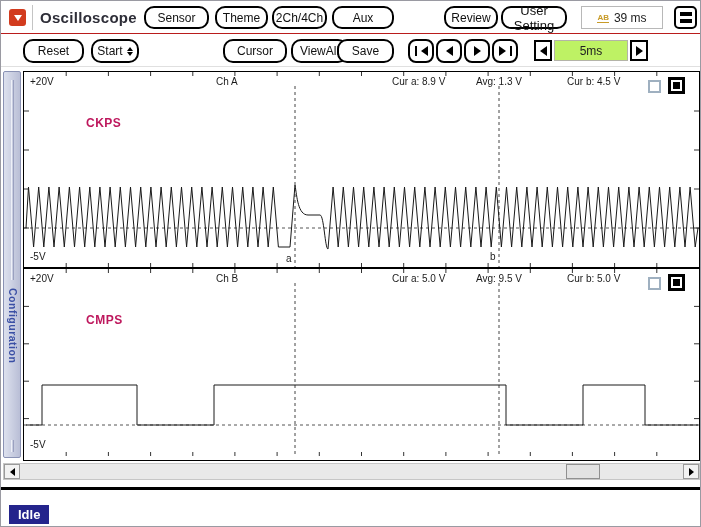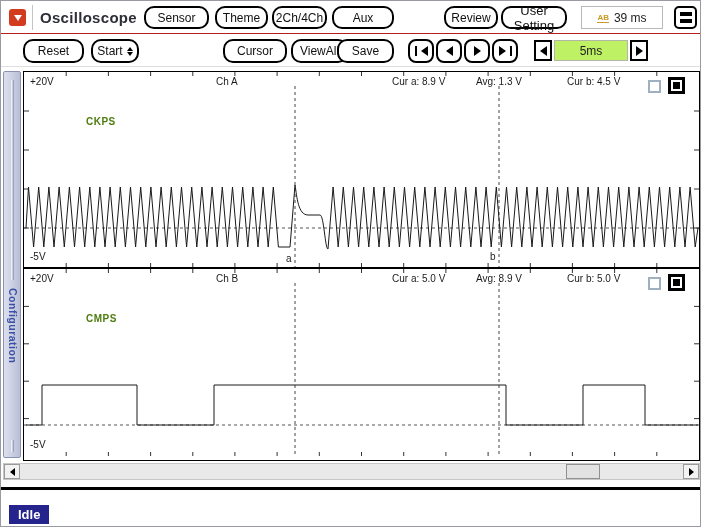--- a/index.html
+++ b/index.html
@@ -43,21 +43,21 @@
   .g2 { top:368px; height:12px; }
   .vtext { position:absolute; left:3px; top:216px; writing-mode:vertical-rl; font-size:10.5px; font-weight:bold; color:#3a4fa5; letter-spacing:.5px; }
 
   
   .graph { position:absolute; left:22px; top:70px; width:677px; height:390px; border:1px solid #000; background:#fff; }
   .panel { position:relative; width:675px; }
   .panelA { height:197px; border-bottom:2px solid #000; }
   .panelB { height:187px; }
   .panel svg { position:absolute; left:0; top:0; }
   .plabel { position:absolute; font-size:10px; color:#1a1a1a; white-space:nowrap; }
-  .signal { position:absolute; left:62px; top:44px; font-size:10px; font-weight:bold; color:#4d7c0f; letter-spacing:.5px; }
+  .signal { position:absolute; left:62px; top:44px; font-size:12px; font-weight:bold; color:#be185d; letter-spacing:.5px; }
   .cbox1 { position:absolute; left:624px; top:8px; width:13px; height:13px; border:2px solid #9fb0c0; background:#fff; cursor:pointer; }
   .cbox2 { position:absolute; left:644px; top:5px; width:17px; height:17px; border:3px solid #000; background:#fff; display:flex; align-items:center; justify-content:center; cursor:pointer; }
   .cbox2 i { display:block; width:7px; height:7px; background:#000; }
   .cmark { position:absolute; font-size:10px; color:#222; }
 
   
   .hscroll { position:absolute; left:2px; top:462px; width:697px; height:17px; background:#e9e9e9; border:1px solid #c6c6c6; }
   .sarrow { position:absolute; top:0; width:16px; height:15px; background:#f2f2f2; border:1px solid #9a9a9a; display:flex; align-items:center; justify-content:center; cursor:pointer; }
   .sarrow .tl { width:0;height:0;border-top:4px solid transparent;border-bottom:4px solid transparent;border-right:5px solid #000; }
   .sarrow .tr { width:0;height:0;border-top:4px solid transparent;border-bottom:4px solid transparent;border-left:5px solid #000; }
@@ -163,21 +163,21 @@
       <svg id="svgB" class="scope" width="675" height="187">
         <path class="ticks" d="M42.2,0V4M42.2,187V183M84.4,0V4M84.4,187V183M126.6,0V4M126.6,187V183M168.8,0V4M168.8,187V183M210.9,0V4M210.9,187V183M253.1,0V4M253.1,187V183M295.3,0V4M295.3,187V183M337.5,0V4M337.5,187V183M379.7,0V4M379.7,187V183M421.9,0V4M421.9,187V183M464.1,0V4M464.1,187V183M506.3,0V4M506.3,187V183M548.4,0V4M548.4,187V183M590.6,0V4M590.6,187V183M632.8,0V4M632.8,187V183M0,37.4H5M675,37.4H670M0,74.8H5M675,74.8H670M0,112.2H5M675,112.2H670M0,149.6H5M675,149.6H670" stroke="#333" stroke-width="1" fill="none"></path>
         <line x1="0" x2="675" stroke="#555" stroke-width="1" stroke-dasharray="3,3" y1="156" y2="156"></line>
         <line stroke="#444" stroke-width="1" stroke-dasharray="3,3" x1="271" x2="271" y1="14" y2="187"></line>
         <line stroke="#444" stroke-width="1" stroke-dasharray="3,3" x1="475" x2="475" y1="14" y2="187"></line>
         <path id="wavB" d="M2,156L18,156L18,116L113,116L113,156L190,156L190,116L482,116L482,156L559,156L559,116L621,116L621,156L674,156" stroke="#1a1a1a" stroke-width="1" fill="none"></path>
       </svg>
       <span class="plabel" style="left:6px;top:4px">+20V</span>
       <span class="plabel" style="left:192px;top:4px">Ch B</span>
       <span class="plabel" style="left:368px;top:4px">Cur a: 5.0 V</span>
-      <span class="plabel" style="left:452px;top:4px">Avg: 8.9 V</span>
+      <span class="plabel" style="left:452px;top:4px">Avg: 9.5 V</span>
       <span class="plabel" style="left:543px;top:4px">Cur b: 5.0 V</span>
       <span class="cbox1"></span>
       <span class="cbox2">
           <i></i>
         </span>
       <span class="signal">CMPS</span>
       <span class="plabel" style="left:6px;top:170px">-5V</span>
     </div>
   </div>
 

